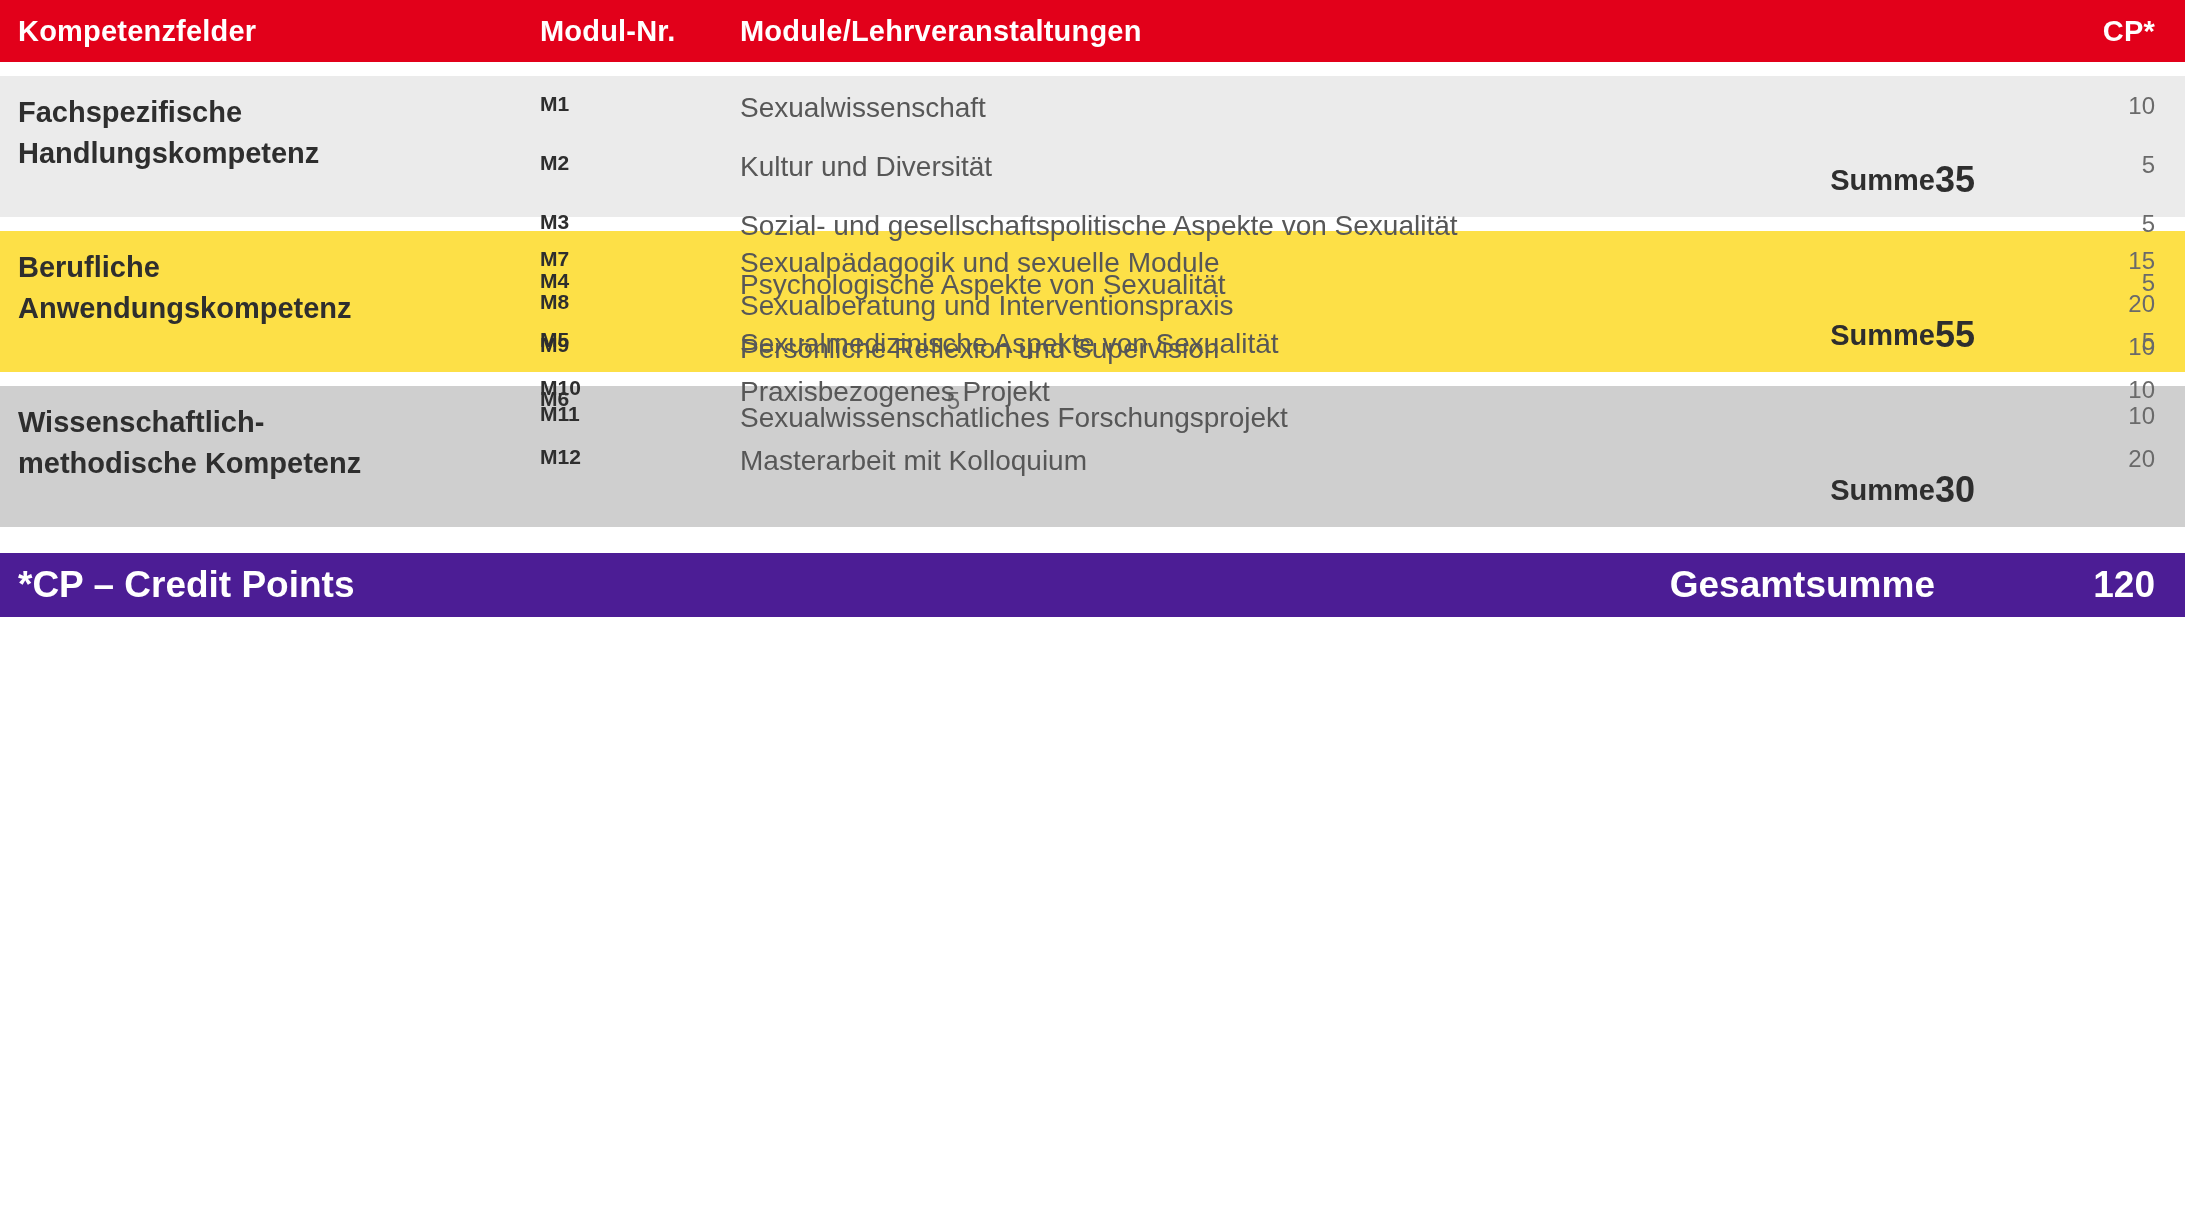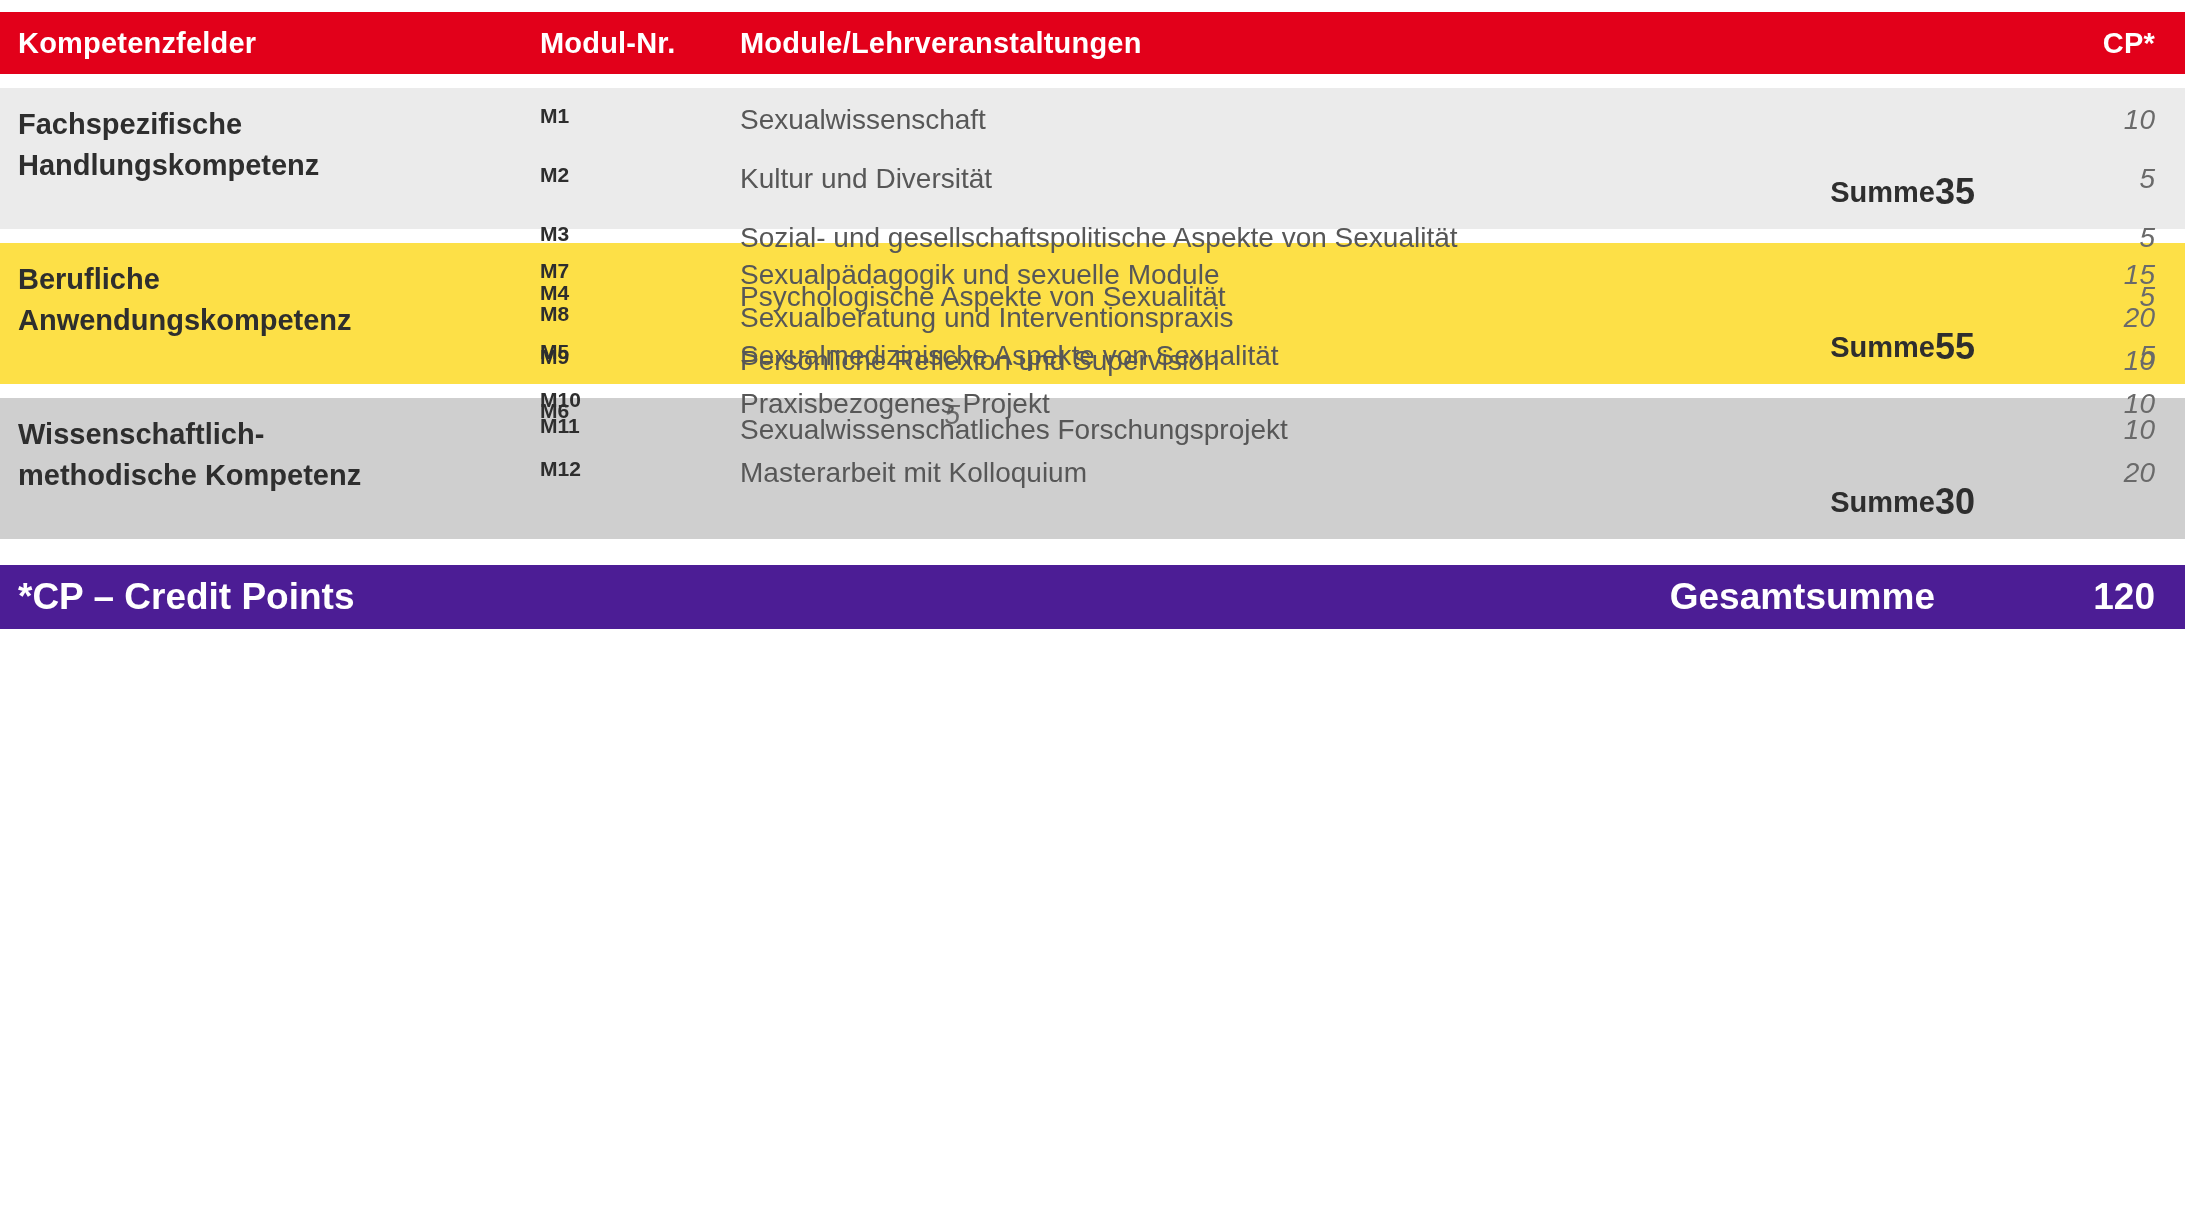--- a/index.html
+++ b/index.html
@@ -11,21 +11,20 @@
     width: 2185px;
     height: 1219px;
     font-family: "Liberation Sans", sans-serif;
     color: #3a3a3a;
     overflow: hidden;
   }
 
   .table {
     width: 2185px;
     box-sizing: border-box;
-    margin-top: 12px;
   }
 
   
   .header-row {
     display: flex;
     align-items: center;
     background: #e2001a;
     color: #ffffff;
     height: 62px;
     font-weight: bold;
@@ -71,27 +70,26 @@
     width: 200px;
     box-sizing: border-box;
   }
   .mod-title {
     font-size: 28px;
     color: #575757;
     flex: 1 1 auto;
     box-sizing: border-box;
   }
   .cp-val {
-    font-size: 28px;
+    font-size: 24px;
     color: #6a6a6a;
     width: 250px;
     box-sizing: border-box;
     text-align: right;
     padding-right: 30px;
-    font-style: italic;
   }
 
   .sum-row {
     display: flex;
     align-items: center;
     height: 58px;
   }
   .sum-spacer { width: 540px; }
   .sum-label {
     flex: 1 1 auto;

